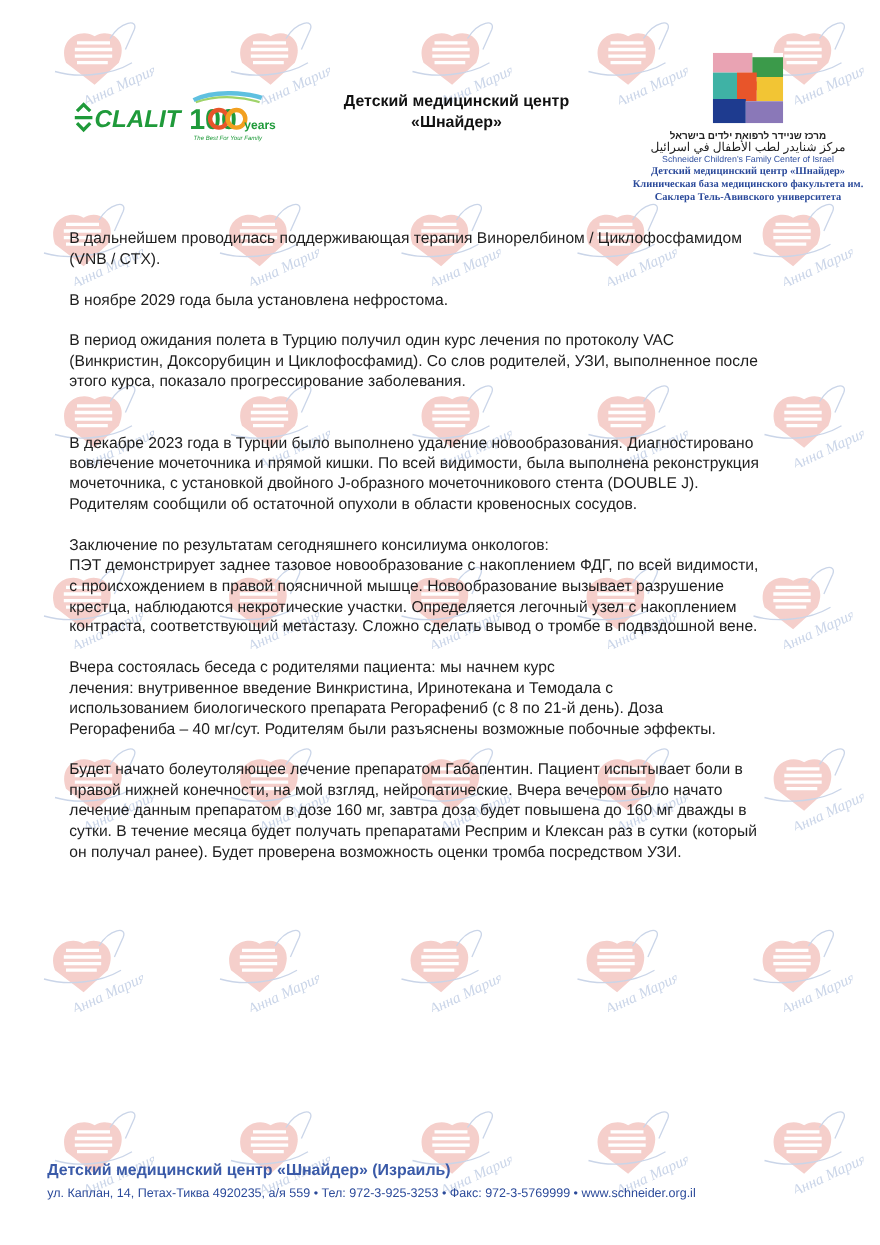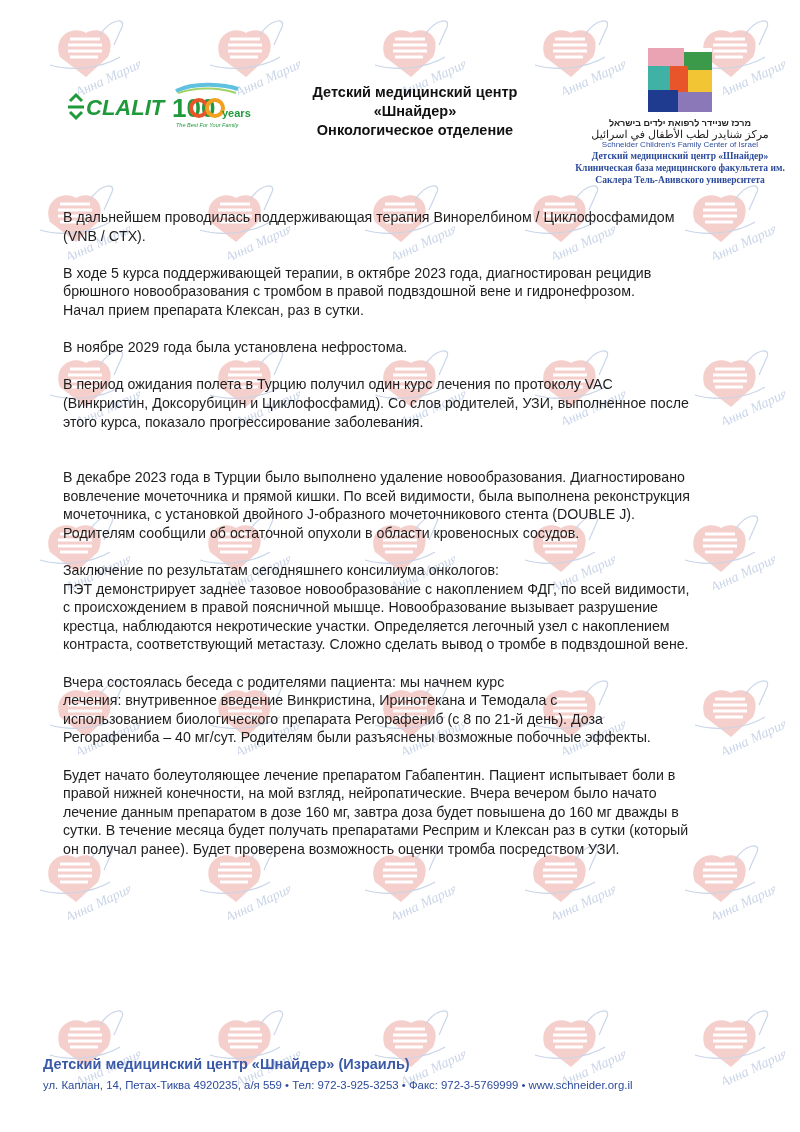--- a/index.html
+++ b/index.html
@@ -302,21 +302,20 @@
       <circle cx="133" cy="27" r="8" fill="none" stroke="#e8552a" stroke-width="4"></circle>
       <circle cx="149" cy="27" r="8" fill="none" stroke="#f2a020" stroke-width="4"></circle>
       <text x="156" y="36" font-family="Liberation Sans, sans-serif" font-weight="bold" font-size="11" fill="#1f9a3a">years</text>
       <text x="110" y="46" font-family="Liberation Sans, sans-serif" font-style="italic" font-size="5.5" fill="#1f9a3a">The Best For Your Family</text>
     </svg>
   </div>
 
   <div class="center-title">
     <div>Детский медицинский центр</div>
     <div>«Шнайдер»</div>
-    <div>Онкологическое отделение</div>
   </div>
 
   <div class="schneider">
     <svg class="puzzle" viewBox="0 0 64 64">
       <rect x="0" y="0" width="64" height="64" fill="#ffffff"></rect>
       <rect x="0" y="0" width="36" height="18" fill="#e9a3b3"></rect>
       <rect x="36" y="4" width="28" height="18" fill="#3b9a4a"></rect>
       <rect x="0" y="18" width="22" height="24" fill="#3fb2a5"></rect>
       <path d="M22 18 h18 v8 a4 4 0 0 1 0 8 v10 h-18 z" fill="#e8552a"></path>
       <rect x="40" y="22" width="24" height="22" fill="#f2c534"></rect>
@@ -328,23 +327,20 @@
     <div class="sch-en">Schneider Children's Family Center of Israel</div>
     <div class="sch-ru">Детский медицинский центр «Шнайдер»</div>
     <div class="sch-ru">Клиническая база медицинского факультета им.</div>
     <div class="sch-ru">Саклера Тель-Авивского университета</div>
   </div>
 </header>
 
 <main class="content">
   <p>В дальнейшем проводилась поддерживающая терапия Винорелбином / Циклофосфамидом
 (VNB / CTX).</p>
-  <p>В ходе 5 курса поддерживающей терапии, в октябре 2023 года, диагностирован рецидив
-брюшного новообразования с тромбом в правой подвздошной вене и гидронефрозом.
-Начал прием препарата Клексан, раз в сутки.</p>
   <p>В ноябре 2029 года была установлена нефростома.</p>
   <p class="extra-gap">В период ожидания полета в Турцию получил один курс лечения по протоколу VAC
 (Винкристин, Доксорубицин и Циклофосфамид). Со слов родителей, УЗИ, выполненное после
 этого курса, показало прогрессирование заболевания.</p>
   <p>В декабре 2023 года в Турции было выполнено удаление новообразования. Диагностировано
 вовлечение мочеточника и прямой кишки. По всей видимости, была выполнена реконструкция
 мочеточника, с установкой двойного J-образного мочеточникового стента (DOUBLE J).
 Родителям сообщили об остаточной опухоли в области кровеносных сосудов.</p>
   <p>Заключение по результатам сегодняшнего консилиума онкологов:
 ПЭТ демонстрирует заднее тазовое новообразование с накоплением ФДГ, по всей видимости,

